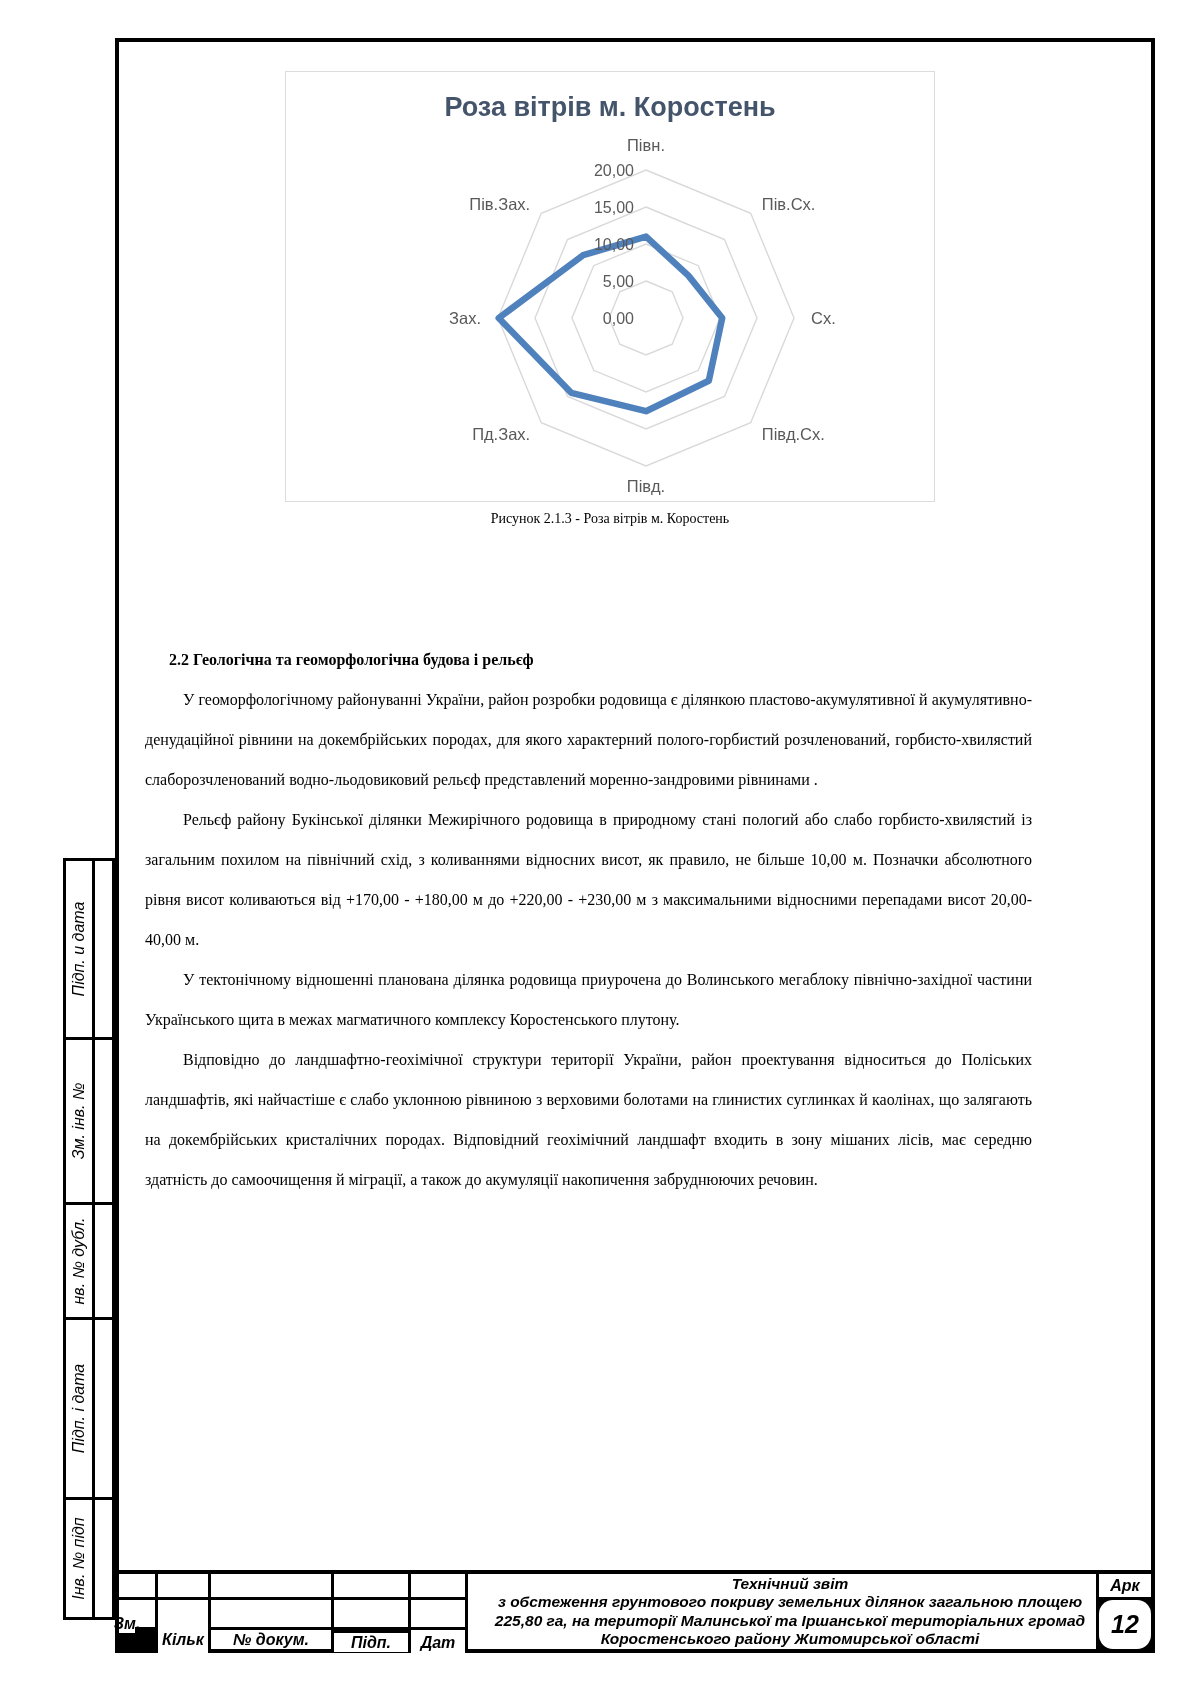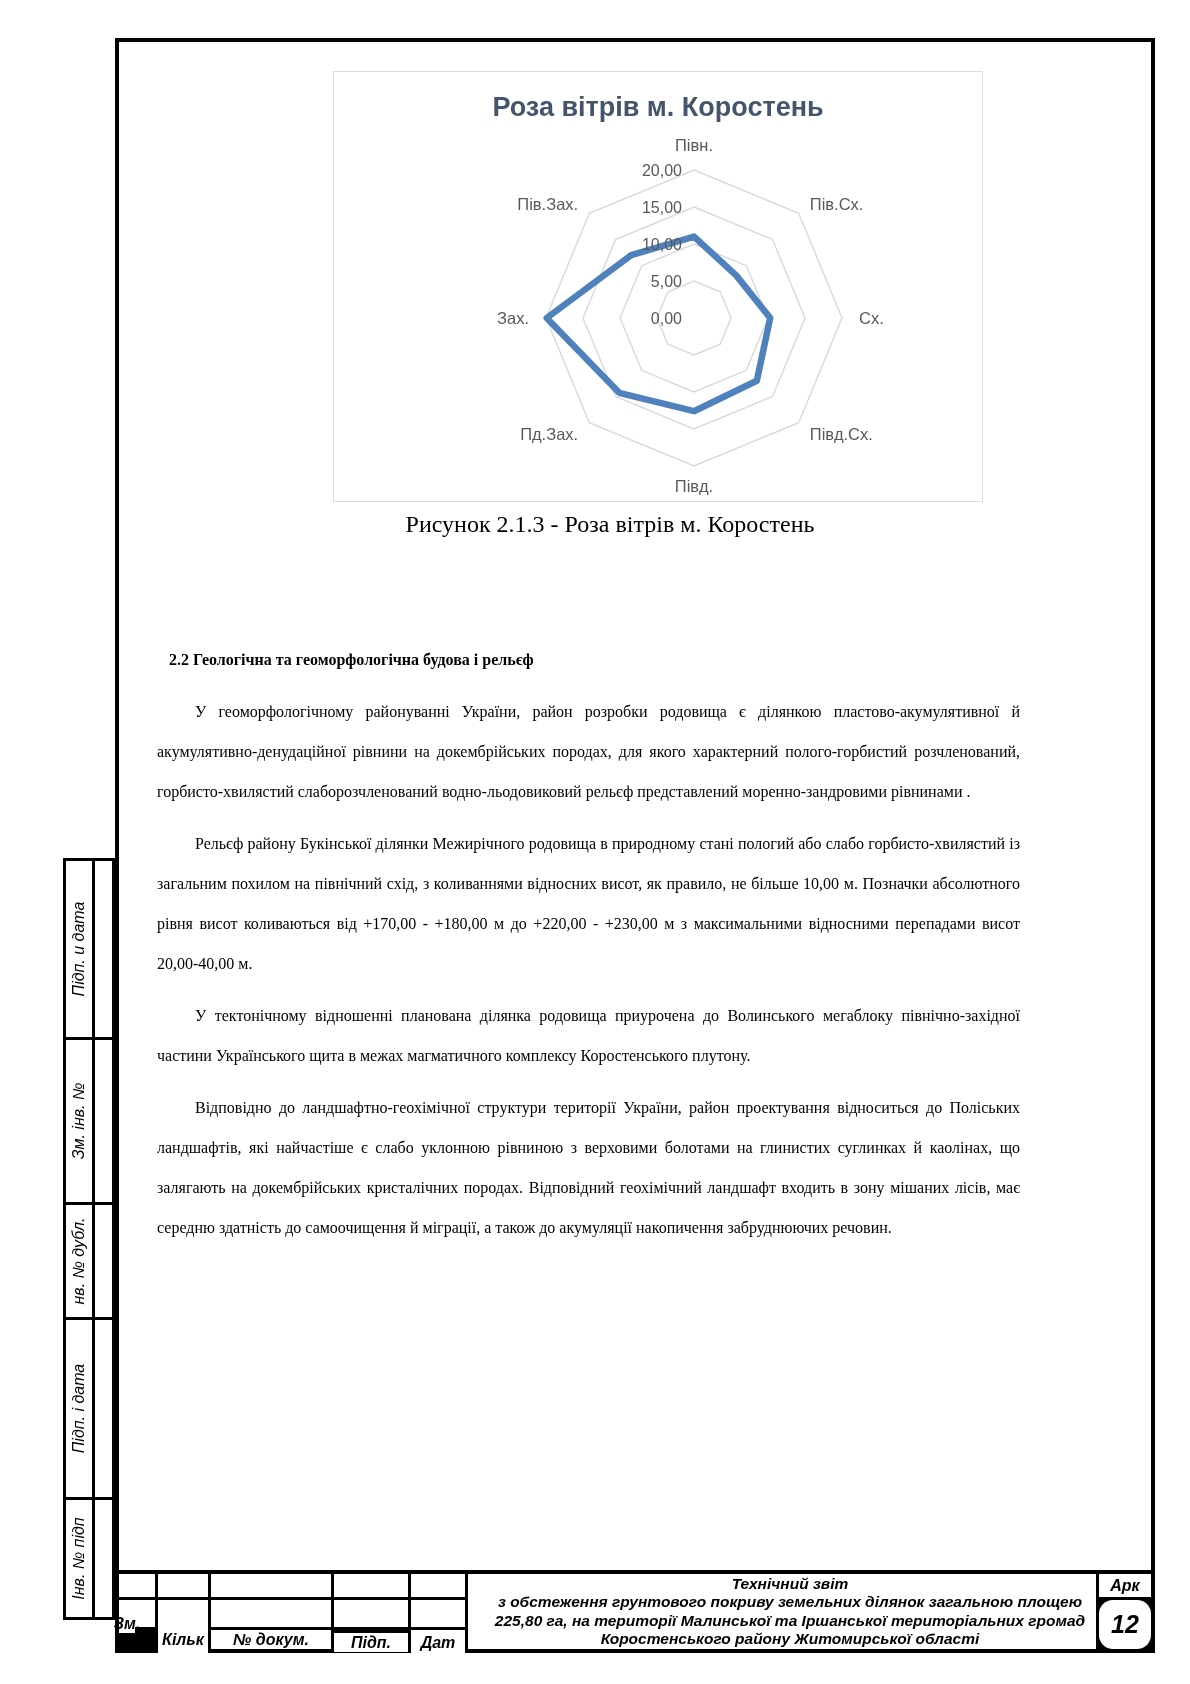--- a/index.html
+++ b/index.html
@@ -3,33 +3,33 @@
 <meta charset="utf-8">
 <style>
   html,body{margin:0;padding:0;background:#fff;}
   .page{position:relative;width:1190px;height:1684px;background:#fff;overflow:hidden;
         font-family:"Liberation Serif",serif;color:#000;}
   
   .frame{position:absolute;left:115px;top:38px;width:1040px;height:1615px;
          border:4px solid #000;box-sizing:border-box;}
   
   .chart-box{position:absolute;left:285px;top:71px;width:650px;height:431px;
-             border:1.5px solid #DCDCDC;box-sizing:border-box;background:#fff;margin-left:48px;}
+             border:1.5px solid #DCDCDC;box-sizing:border-box;background:#fff;}
   .chart-title{position:absolute;top:20px;left:0;width:100%;text-align:center;
                font-family:"Liberation Sans",sans-serif;font-weight:bold;font-size:27px;}
   .chart-box svg{position:absolute;left:0;top:0;}
   svg text{font-family:"Liberation Sans",sans-serif;}
   
   .caption{position:absolute;left:285px;top:511px;width:650px;text-align:center;
-           font-size:24px;}
+           font-size:14px;}
   
   .body-text{position:absolute;left:145px;top:640px;width:887px;
              font-size:16px;line-height:40px;text-align:justify;}
   .heading{font-weight:bold;text-indent:24px;text-align:left;}
-  .body-text p{margin:12px;text-indent:38px;}
+  .body-text p{margin:0;text-indent:38px;}
   
   .sidebar{position:absolute;left:63px;top:858px;width:52px;height:762px;
            border:3px solid #000;box-sizing:border-box;background:#fff;}
   .sb-divider{position:absolute;left:26px;top:0;bottom:0;width:3px;background:#000;z-index:2;}
   .sb-row{position:relative;}
   .sb-row + .sb-row{border-top:3px solid #000;}
   .rot{position:absolute;left:0;top:0;height:26px;
        transform:rotate(-90deg) translateX(-100%);transform-origin:0 0;
        display:flex;align-items:center;justify-content:center;white-space:nowrap;
        font:italic 16px/1 "Liberation Sans",sans-serif;}

